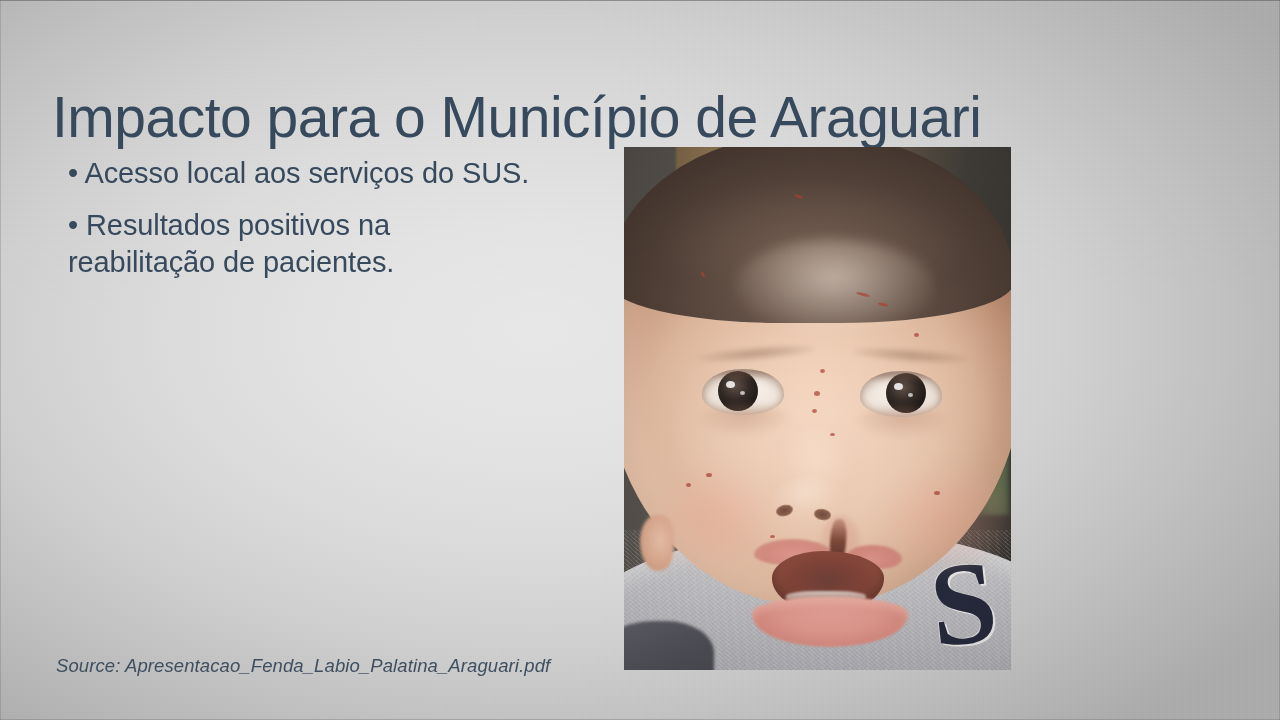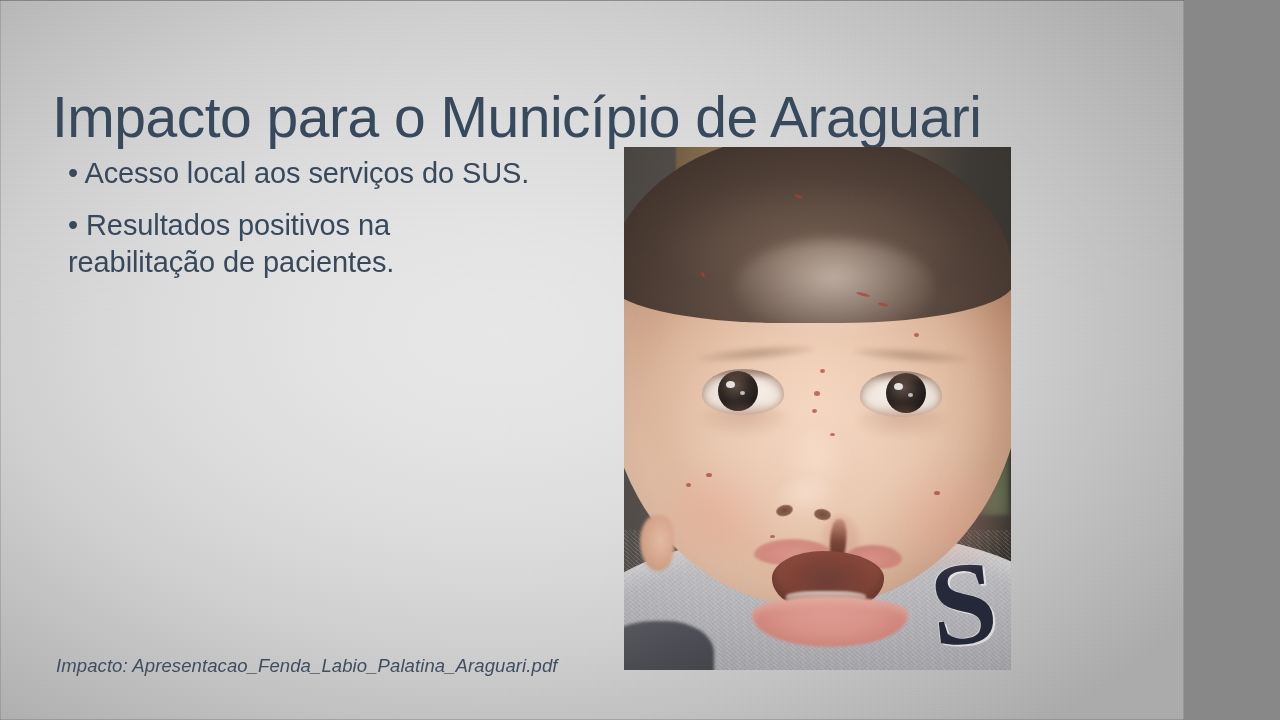--- a/index.html
+++ b/index.html
@@ -7,21 +7,21 @@
     margin: 0;
     padding: 0;
     background: #888;
   }
   body {
     font-family: "Liberation Sans", sans-serif;
   }
 
   .slide {
     position: relative;
-    width: 1184px;
+    width: 1280px;
     height: 720px;
     overflow: hidden;
     box-sizing: border-box;
     background-color: #dedede;
     background-image:
       radial-gradient(ellipse 70% 72% at 42% 46%,
         #e8e8e8 0%,
         #e4e4e4 22%,
         #dcdcdc 42%,
         #cfcfcf 62%,
@@ -426,21 +426,21 @@
 
   <div class="slide-texture"></div>
 
   <h1 class="title">Impacto para o Município de Araguari</h1>
 
   <ul class="body-list">
     <li class="bullet-item">• Acesso local aos serviços do SUS.</li>
     <li class="bullet-item">• Resultados positivos na reabilitação de pacientes.</li>
   </ul>
 
-  <div class="source-note">Impacto: Apresentacao_Fenda_Labio_Palatina_Araguari.pdf</div>
+  <div class="source-note">Source: Apresentacao_Fenda_Labio_Palatina_Araguari.pdf</div>
 
   <div class="photo-frame">
     <div class="photo">
 
       <div class="ph-bg"></div>
       <div class="ph-bg-speck"></div>
       <div class="ph-band"></div>
       <div class="ph-foliage"></div>
 
       <div class="ph-cloth">

